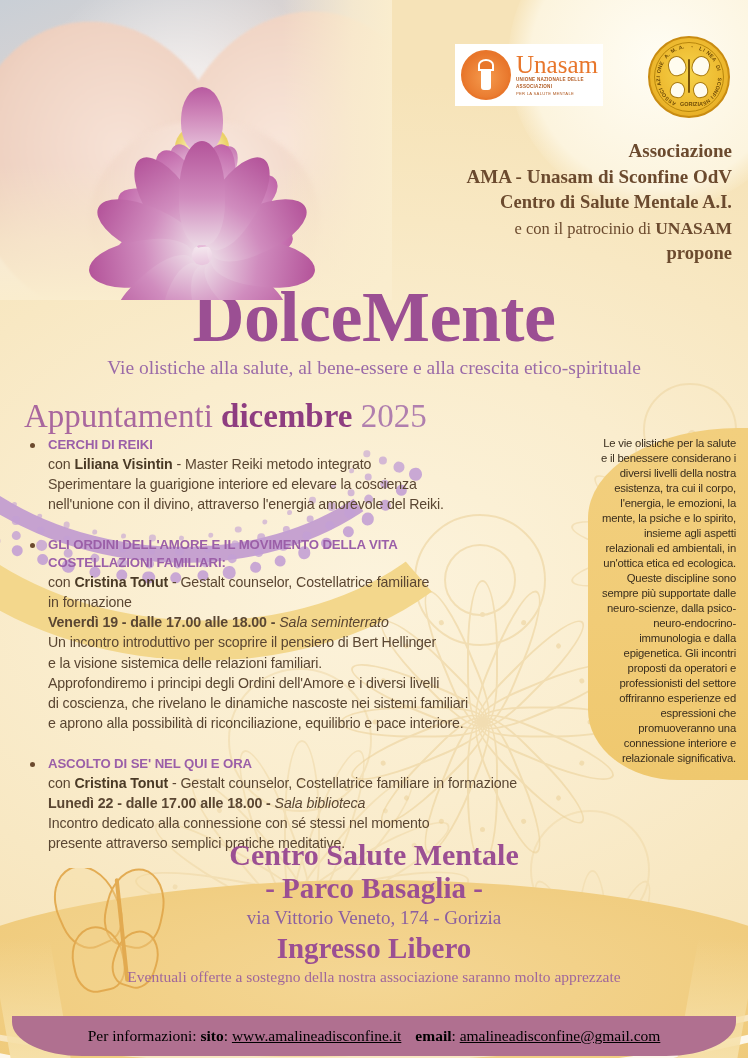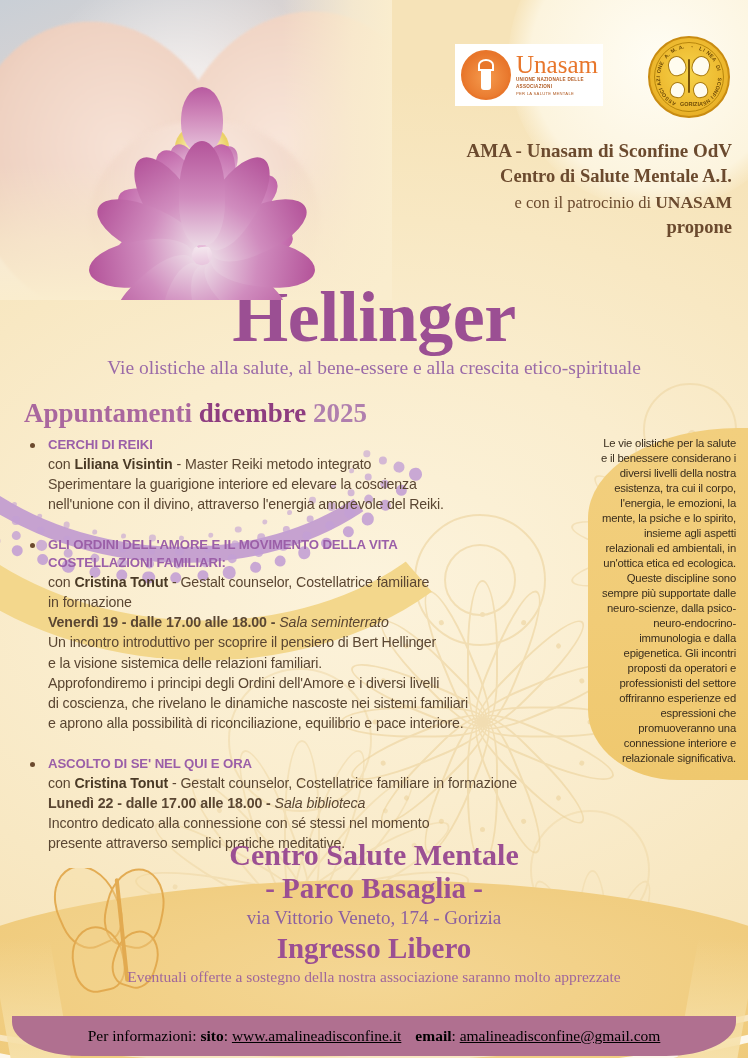--- a/index.html
+++ b/index.html
@@ -167,21 +167,21 @@
     position:absolute;left:0;top:281px;width:748px;text-align:center;
     font-family:"Liberation Serif",serif;font-weight:bold;font-size:72px;
     color:#9B4F93;letter-spacing:-.5px;line-height:1;
   }
   .subtitle{
     position:absolute;left:0;top:357px;width:748px;text-align:center;
     font-family:"Liberation Serif",serif;font-size:19.5px;color:#9B6BA8;
   }
   .appoint{
     position:absolute;left:24px;top:398px;
-    font-family:"Liberation Serif",serif;font-size:27px;color:#A9679E;font-weight:bold;
+    font-family:"Liberation Serif",serif;font-size:33px;color:#A9679E;
   }
   .appoint b{color:#8E3D80;}
   .appoint .yr{color:#B07FAE;}
 
   
   .events{position:absolute;left:26px;top:436px;width:548px;}
   .event{position:relative;padding-left:22px;margin-bottom:22px;}
   .event::before{
     content:"";position:absolute;left:4px;top:7px;width:5px;height:5px;border-radius:50%;
     background:#6B4A2E;
@@ -540,27 +540,28 @@
       <div class="bfly">
         <i class="w1"></i>
           <i class="w2"></i>
           <i class="w3"></i>
           <i class="w4"></i>
       </div>
     </div>
   </div>
 
   <div class="org-block">
+    <div class="l1">Associazione</div>
     <div class="l2">AMA - Unasam di Sconfine OdV</div>
     <div class="l4">Centro di Salute Mentale A.I.</div>
     <div class="l5"><span>e con il patrocinio di </span><b>UNASAM</b></div>
     <div class="l6">propone</div>
   </div>
 
-  <div class="title">Hellinger</div>
+  <div class="title">DolceMente</div>
   <div class="subtitle">Vie olistiche alla salute, al bene-essere e alla crescita etico-spirituale</div>
   <div class="appoint"><span>Appuntamenti </span><b>dicembre</b><span class="yr"> 2025</span></div>
 
   <div class="sidepanel">
     <p>Le vie olistiche per la salute e il benessere considerano i diversi livelli della nostra esistenza, tra cui il corpo, l'energia, le emozioni, la mente, la psiche e lo spirito, insieme agli aspetti relazionali ed ambientali, in un'ottica etica ed ecologica. Queste discipline sono sempre più supportate dalle neuro-scienze, dalla psico-neuro-endocrino-immunologia e dalla epigenetica. Gli incontri proposti da operatori e professionisti del settore offriranno esperienze ed espressioni che promuoveranno una connessione interiore e relazionale significativa.</p>
   </div>
 
   <div class="events" id="events">
       <div class="event">
         <div class="ev-title">CERCHI DI REIKI</div>

